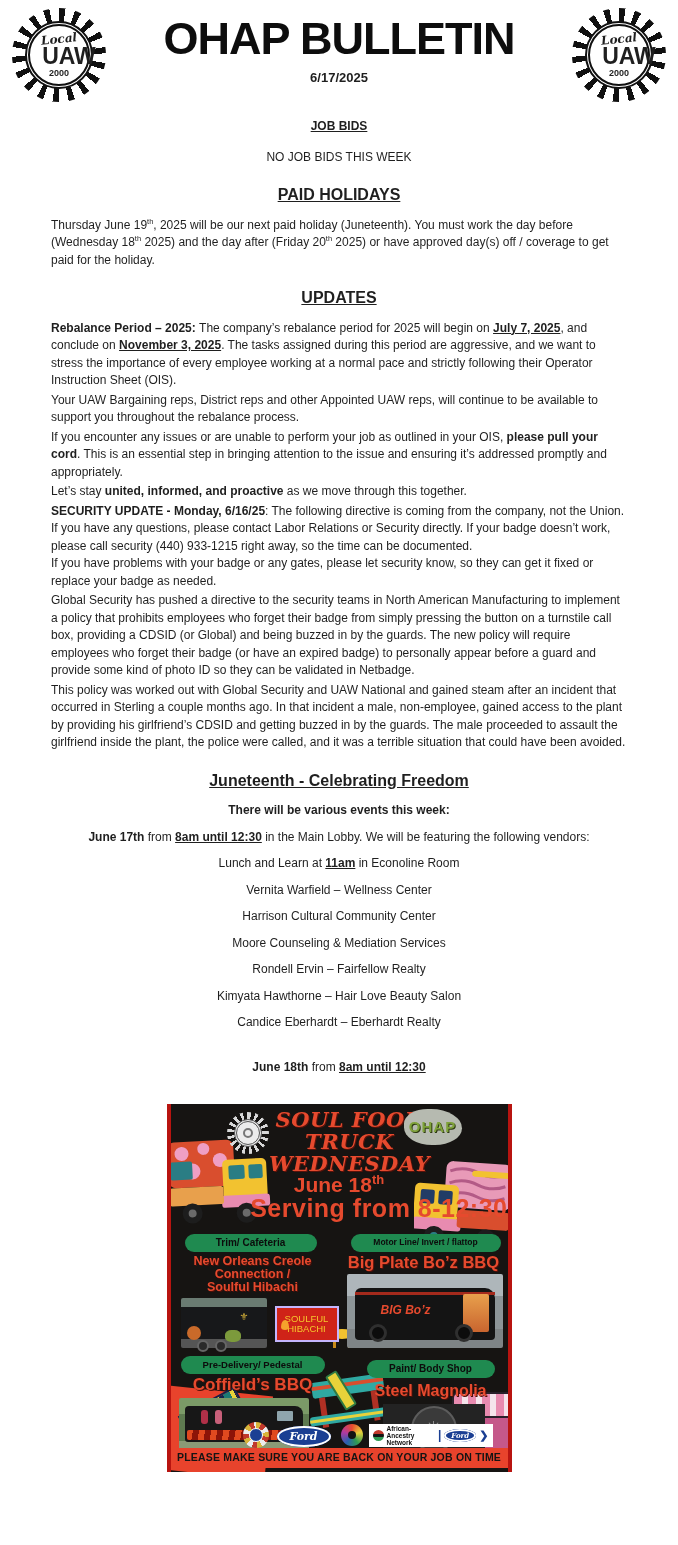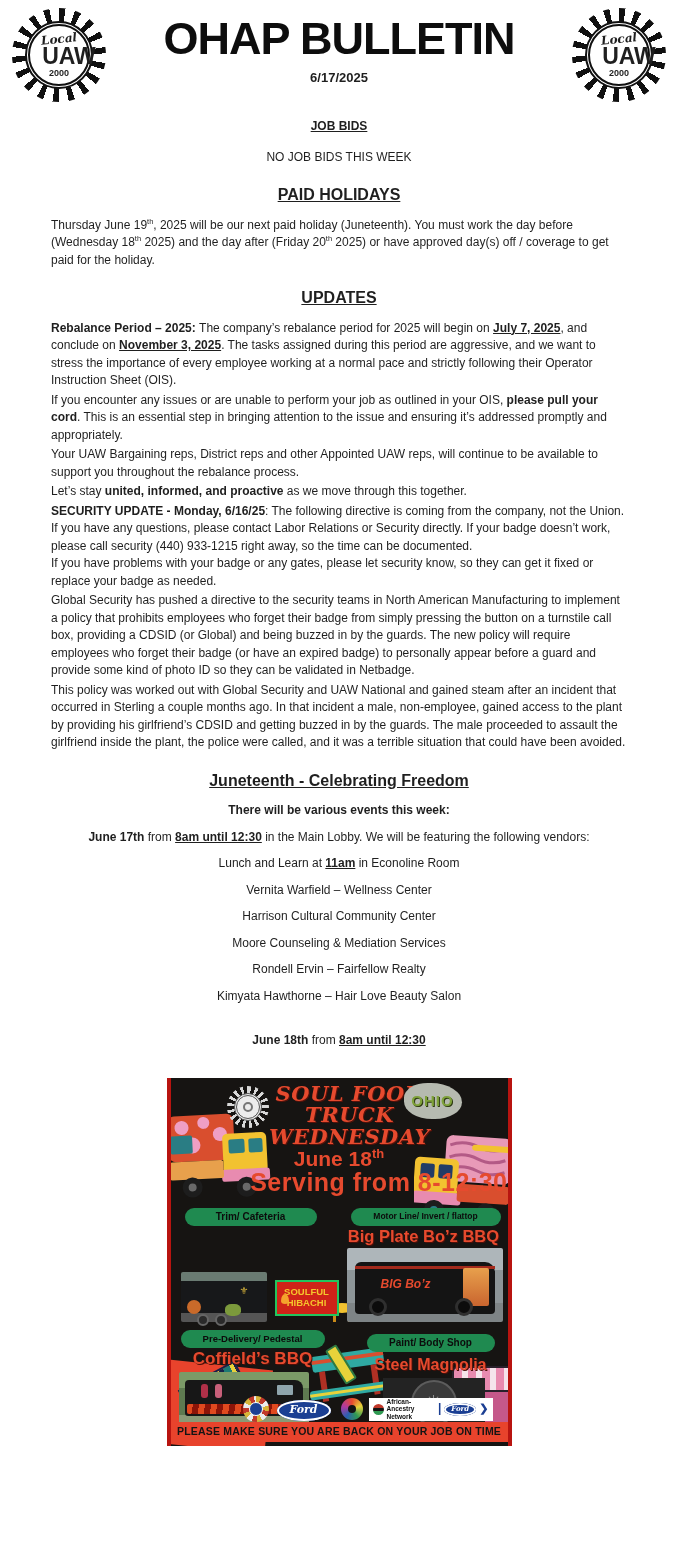--- a/index.html
+++ b/index.html
@@ -83,22 +83,22 @@
   .photo-trailer { left: 10px; top: 194px; width: 86px; height: 50px;
     background: linear-gradient(#6a7b72 0 18%, #17181a 18% 82%, #555 82%); }
   .photo-trailer .blob { position:absolute; border-radius:50%; }
   .photo-trailer .b1 { left: 6px; bottom: 8px; width: 14px; height: 14px; background:#c96a2a; }
   .photo-trailer .b2 { left: 44px; bottom: 6px; width: 16px; height: 12px; background:#7c9a3c; border-radius: 40%; }
   .photo-trailer .fleur { position:absolute; right: 18px; top: 10px; color:#d8b43a; font-size: 10px; }
   .photo-trailer .wheel { position:absolute; bottom:-4px; width: 12px; height: 12px; border-radius:50%; background:#2a2a2a; border:2px solid #666; }
   .photo-trailer .w1 { left: 16px; } .photo-trailer .w2 { left: 34px; }
 
   .hibachi { position:absolute; left: 104px; top: 202px; width: 64px; height: 36px; z-index:4;
-    background: #cf2318; border: 2px solid #22c55e; display:flex; flex-direction:column; align-items:center; justify-content:center;
-    color:#f5c62c; font-weight:bold; font-size: 9.5px; line-height: 1.1; }
+    background: #cf2318; border: 2px solid #c4b5fd; display:flex; flex-direction:column; align-items:center; justify-content:center;
+    color:#f5c62c; font-weight:normal; font-size: 9.5px; line-height: 1.1; }
   .hibachi::before { content:""; position:absolute; left: 4px; top: 12px; width: 8px; height: 10px;
     background: #f5a22c; border-radius: 50% 50% 50% 50% / 70% 70% 30% 30%; }
 
   .photo-bigplate { left: 176px; top: 170px; width: 156px; height: 74px;
     background: linear-gradient(#aeb6ba 0 30%, #8d9598 30% 75%, #7e8486 75%); }
   .bp-truck { position:absolute; left: 8px; top: 14px; width: 140px; height: 52px; background:#141414; border-radius: 6px 10px 4px 4px; }
   .bp-truck .txt { position:absolute; left: 26px; top: 14px; color: var(--flyer-red,#e64a2e); font-weight:bold; font-size: 12px; font-style: italic; }
   .bp-truck .art { position:absolute; right: 6px; top: 6px; width: 26px; height: 38px; background: linear-gradient(#e8a04c, #c9652f); border-radius:2px; }
   .bp-truck .stripe { position:absolute; left: 0; top: 4px; width: 100%; height: 3px; background:#a32a1c; }
   .bp-wheel { position:absolute; bottom: 6px; width: 18px; height: 18px; border-radius: 50%; background:#0c0c0c; border: 3px solid #2f2f2f; z-index:4; }
@@ -185,36 +185,37 @@
 <main class="doc">
 
   <div class="h-center h-jobbids">JOB BIDS</div>
   <div class="c-line">NO JOB BIDS THIS WEEK</div>
 
   <div class="h-center h-big">PAID HOLIDAYS</div>
   <p class="body"><span>Thursday June 19</span><sup>th</sup><span>, 2025 will be our next paid holiday (Juneteenth). You must work the day before (Wednesday 18</span><sup>th</sup><span> 2025) and the day after (Friday 20</span><sup>th</sup><span> 2025) or have approved day(s) off / coverage to get paid for the holiday.</span></p>
 
   <div class="h-center h-big">UPDATES</div>
   <p class="body"><span class="b">Rebalance Period – 2025: </span><span>The company’s rebalance period for 2025 will begin on </span><span class="b u">July 7, 2025</span><span>, and conclude on </span><span class="b u">November 3, 2025</span><span>. The tasks assigned during this period are aggressive, and we want to stress the importance of every employee working at a normal pace and strictly following their Operator Instruction Sheet (OIS).</span></p>
+  <p class="body"><span>Your UAW Bargaining reps, District reps and other Appointed UAW reps, will continue to be available to support you throughout the rebalance process.</span></p>
   <p class="body"><span>If you encounter any issues or are unable to perform your job as outlined in your OIS, </span><span class="b">please pull your cord</span><span>. This is an essential step in bringing attention to the issue and ensuring it’s addressed promptly and appropriately.</span></p>
-  <p class="body"><span>Your UAW Bargaining reps, District reps and other Appointed UAW reps, will continue to be available to support you throughout the rebalance process.</span></p>
   <p class="body"><span>Let’s stay </span><span class="b">united, informed, and proactive</span><span> as we move through this together.</span></p>
   <p class="body"><span class="b">SECURITY UPDATE - Monday, 6/16/25</span><span>: The following directive is coming from the company, not the Union. If you have any questions, please contact Labor Relations or Security directly. If your badge doesn’t work, please call security (440) 933-1215 right away, so the time can be documented.</span><br><span>If you have problems with your badge or any gates, please let security know, so they can get it fixed or replace your badge as needed.</span></p>
   <p class="body"><span>Global Security has pushed a directive to the security teams in North American Manufacturing to implement a policy that prohibits employees who forget their badge from simply pressing the button on a turnstile call box, providing a CDSID (or Global) and being buzzed in by the guards.  The new policy will require employees who forget their badge (or have an expired badge) to personally appear before a guard and provide some kind of photo ID so they can be validated in Netbadge.</span></p>
   <p class="body"><span>This policy was worked out with Global Security and UAW National and gained steam after an incident that occurred in Sterling a couple months ago.  In that incident a male, non-employee, gained access to the plant by providing his girlfriend’s CDSID and getting buzzed in by the guards.  The male proceeded to assault the girlfriend inside the plant, the police were called, and it was a terrible situation that could have been avoided.</span></p>
 
   <div class="h-center h-big">Juneteenth - Celebrating Freedom</div>
   <div class="c-line c-bold">There will be various events this week:</div>
   <div class="c-line"><span class="b">June 17th</span><span> from </span><span class="b u">8am until 12:30</span><span> in the Main Lobby. We will be featuring the following vendors:</span></div>
   <div class="c-line"><span>Lunch and Learn at </span><span class="b u">11am</span><span> in Econoline Room</span></div>
   <div class="c-line">Vernita Warfield – Wellness Center</div>
   <div class="c-line">Harrison Cultural Community Center</div>
   <div class="c-line">Moore Counseling &amp; Mediation Services</div>
   <div class="c-line">Rondell Ervin – Fairfellow Realty</div>
   <div class="c-line">Kimyata Hawthorne – Hair Love Beauty Salon</div>
+  <div class="c-line">Candice Eberhardt – Eberhardt Realty</div>
   <div class="c-line gap-lg"><span class="b">June 18th</span><span> from </span><span class="b u">8am until 12:30</span></div>
 
   <div class="flyer-wrap">
     <div class="flyer">
 
       <svg class="truck truck-left" viewBox="0 0 112 102">
         <g transform="rotate(-3 56 51)">
           <rect x="4" y="10" width="66" height="46" rx="7" fill="#d94e2e"></rect>
           <circle cx="18" cy="22" r="7" fill="#ef9fc4"></circle>
             <circle cx="40" cy="18" r="6" fill="#ef9fc4"></circle>
@@ -246,36 +247,41 @@
           <rect x="44" y="54" width="52" height="18" rx="3" fill="#d94e2e"></rect>
           <circle cx="22" cy="82" r="10" fill="#1d1d1d"></circle>
             <circle cx="22" cy="82" r="4" fill="#2a7d84"></circle>
           <circle cx="74" cy="82" r="10" fill="#1d1d1d"></circle>
             <circle cx="74" cy="82" r="4" fill="#2a7d84"></circle>
         </g>
       </svg>
 
       <div class="wheel-small"></div>
       <div class="ohio-logo">
-          <span>OHIO</span>
+          <span>OHAP</span>
         </div>
 
       <div class="flyer-title">
         <div>SOUL FOOD</div>
         <div>TRUCK</div>
         <div>WEDNESDAY</div>
       </div>
       <div class="flyer-date"><span>June 18</span><sup>th</sup></div>
       <div class="flyer-serving">Serving from 8-12:30</div>
 
       <div class="pill pill-1">Trim/ Cafeteria</div>
       <div class="pill pill-2">Motor Line/ Invert / flattop</div>
       <div class="pill pill-3">Pre-Delivery/ Pedestal</div>
       <div class="pill pill-4">Paint/ Body Shop</div>
 
+      <div class="vendor vendor-1">
+        <div>New Orleans Creole</div>
+        <div>Connection /</div>
+        <div>Soulful Hibachi</div>
+      </div>
       <div class="vendor vendor-2">Big Plate Bo’z BBQ</div>
       <div class="vendor vendor-3">Coffield’s BBQ</div>
       <div class="vendor vendor-4">Steel Magnolia</div>
 
       <div class="photo photo-trailer">
         <span class="blob b1"></span>
           <span class="blob b2"></span>
         <span class="fleur">⚜</span>
         <span class="wheel w1"></span>
           <span class="wheel w2"></span>

